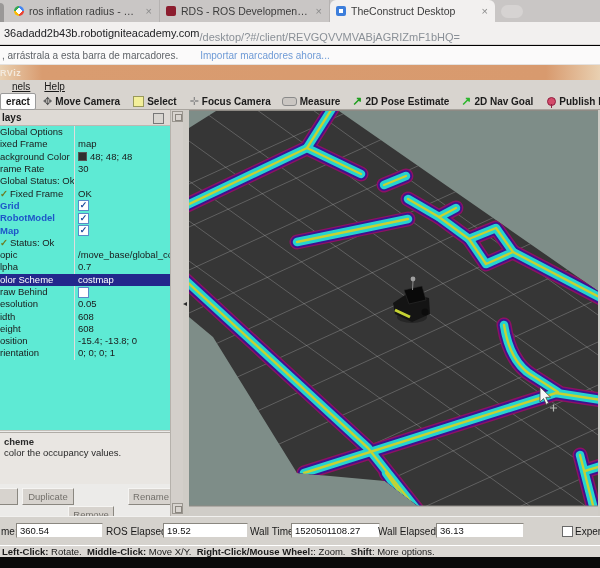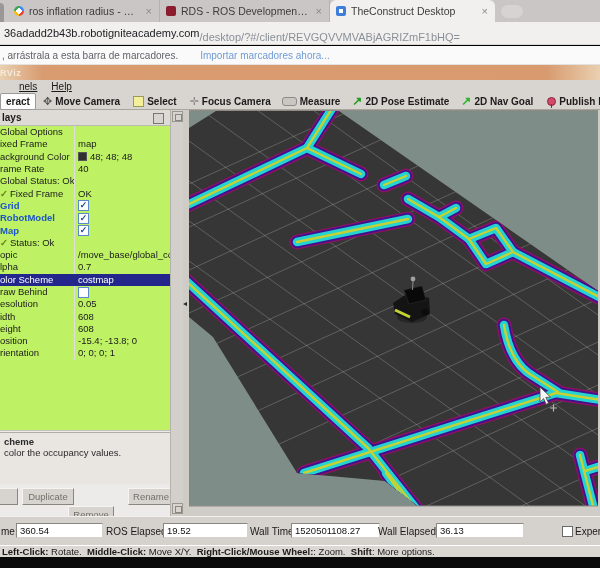--- a/index.html
+++ b/index.html
@@ -33,21 +33,21 @@
              display:flex;align-items:center;box-sizing:border-box;padding-left:2px;font-size:10px;color:#5f6368;}
   #bookmarks .bm-link{color:#6f9bd6;margin-left:22px;}
   
   #rvtitle{top:65px;left:0;width:600px;height:15px;
            background:linear-gradient(90deg,#e9d0b1 0%,#d99c70 7%,#d89a6e 91%,#e9d0b1 100%);
            display:flex;align-items:center;
            font-size:9px;font-weight:bold;color:#f3e9dc;letter-spacing:.5px;}
   #menubar{top:80px;left:0;width:600px;height:13px;background:#d8d4cf;display:flex;align-items:center;
            font-size:10px;}
   .menu-item{margin-left:14px;text-decoration:underline;}
-  .menu-item:first-child{margin-left:19px;}
+  .menu-item:first-child{margin-left:12px;}
   #toolbar{top:93px;left:0;width:600px;height:17px;background:#d8d4cf;border-bottom:1px solid #a8a49e;
            display:flex;align-items:center;box-sizing:border-box;font-size:10px;font-weight:600;color:#1c1c1c;}
   .tbtn{display:flex;align-items:center;gap:3px;height:15px;padding:0 3px;white-space:nowrap;}
   .tbtn.selected{background:#fdfdfd;border:1px solid #9a9a9a;border-radius:2px;padding:0 5px;}
   .tbtn:nth-child(2){margin-left:4px}.tbtn:nth-child(3){margin-left:7px}
   .tbtn:nth-child(4){margin-left:7px}.tbtn:nth-child(5){margin-left:5px}
   .tbtn:nth-child(6){margin-left:6px}.tbtn:nth-child(7){margin-left:6px}
   .tbtn:nth-child(8){margin-left:8px}.tbtn:nth-child(9){margin-left:10px}
   .tbtn:nth-child(10){margin-left:12px}
   .ticon{display:inline-flex;align-items:center;justify-content:center;font-weight:normal;}
@@ -58,21 +58,21 @@
   .ticon-pose-arrow::before{content:"↗";color:#1f9e1f;font-weight:bold;font-size:12px;}
   .ticon-nav-arrow::before{content:"↗";color:#2cb52c;font-weight:bold;font-size:12px;}
   .ticon-publish-point{width:7px;height:7px;border-radius:50%;background:#d44a6a;border:1px solid #902040;position:relative;}
   .ticon-publish-point::after{content:"";position:absolute;left:2.5px;top:6px;width:1.5px;height:4px;background:#902040;}
   
   #main{top:110px;left:0;width:600px;height:406px;background:#d3cfca;}
   #displays-panel{left:0;top:0;width:170px;height:406px;background:#ecebe9;}
   #panel-header{left:0;top:0;width:170px;height:16px;background:#dedad5;border-bottom:1px solid #bcb8b2;
                 font-weight:bold;font-size:10px;display:flex;align-items:center;padding-left:2px;box-sizing:border-box;}
   #float-btn{position:absolute;right:6px;top:3px;width:9px;height:9px;border:1px solid #777;background:#d8d5d0;}
-  #tree{left:0;top:16px;width:170px;height:304px;background:#bef264;border-bottom:1px solid #c4c0ba;overflow:hidden;}
+  #tree{left:0;top:16px;width:170px;height:304px;background:#5eead4;border-bottom:1px solid #c4c0ba;overflow:hidden;}
   .trow{height:12.3px;display:flex;align-items:center;font-size:9.5px;line-height:12px;}
   .trow .tlabel{width:74px;flex:0 0 74px;white-space:nowrap;overflow:hidden;display:flex;align-items:center;}
   .trow .tvalue{flex:1;border-left:1px solid #e0dedc;padding-left:3px;white-space:nowrap;overflow:hidden;
                 display:flex;align-items:center;height:100%;}
   .trow.sel{background:#23278c;color:#fff;}
   .trow.sel .tvalue{border-left-color:#23278c;}
   .lname.blue{color:#1e56c8;font-weight:bold;}
   .tcheck{color:#6d7a1f;margin-right:2px;font-weight:bold;}
   .cbox{width:9px;height:9px;border:1px solid #5a8ac8;background:#fff;font-size:9px;line-height:8px;
         text-align:center;color:#1a4a9c;font-weight:bold;}
@@ -211,21 +211,21 @@
         <div class="trow">
           <span class="tlabel">
             <span class="lname">ackground Color</span>
           </span>
           <span class="tvalue"><span class="swatch" style="background: rgb(48, 48, 48);"></span>48; 48; 48</span>
         </div>
         <div class="trow">
           <span class="tlabel">
             <span class="lname">rame Rate</span>
           </span>
-          <span class="tvalue">40</span>
+          <span class="tvalue">30</span>
         </div>
         <div class="trow">
           <span class="tlabel">
             <span class="lname">Global Status: Ok</span>
           </span>
           <span class="tvalue"></span>
         </div>
         <div class="trow">
           <span class="tlabel">
             <span class="tcheck">✓</span>

